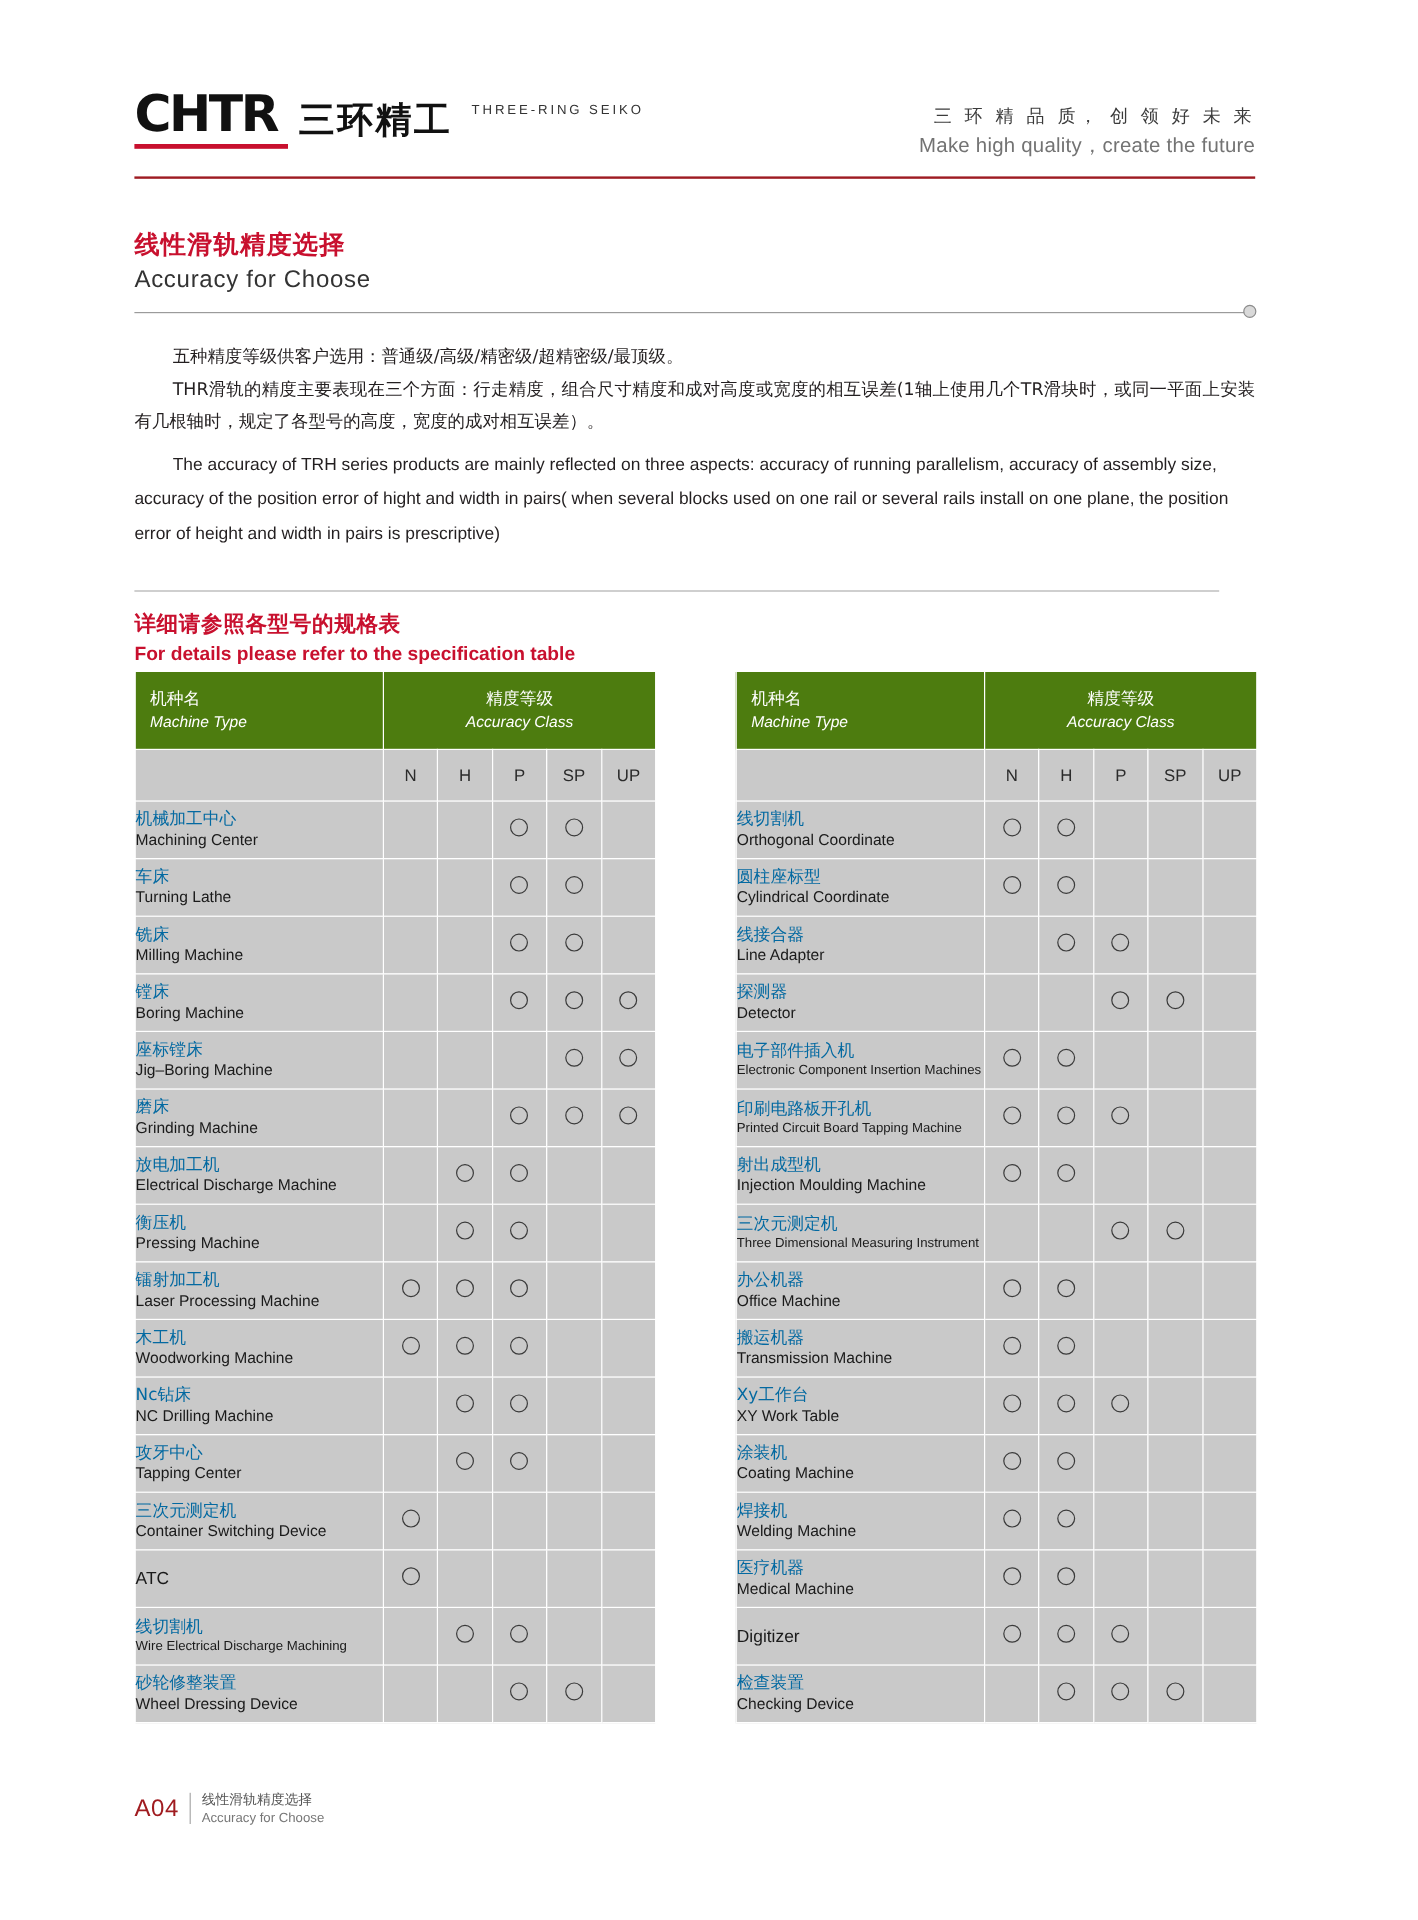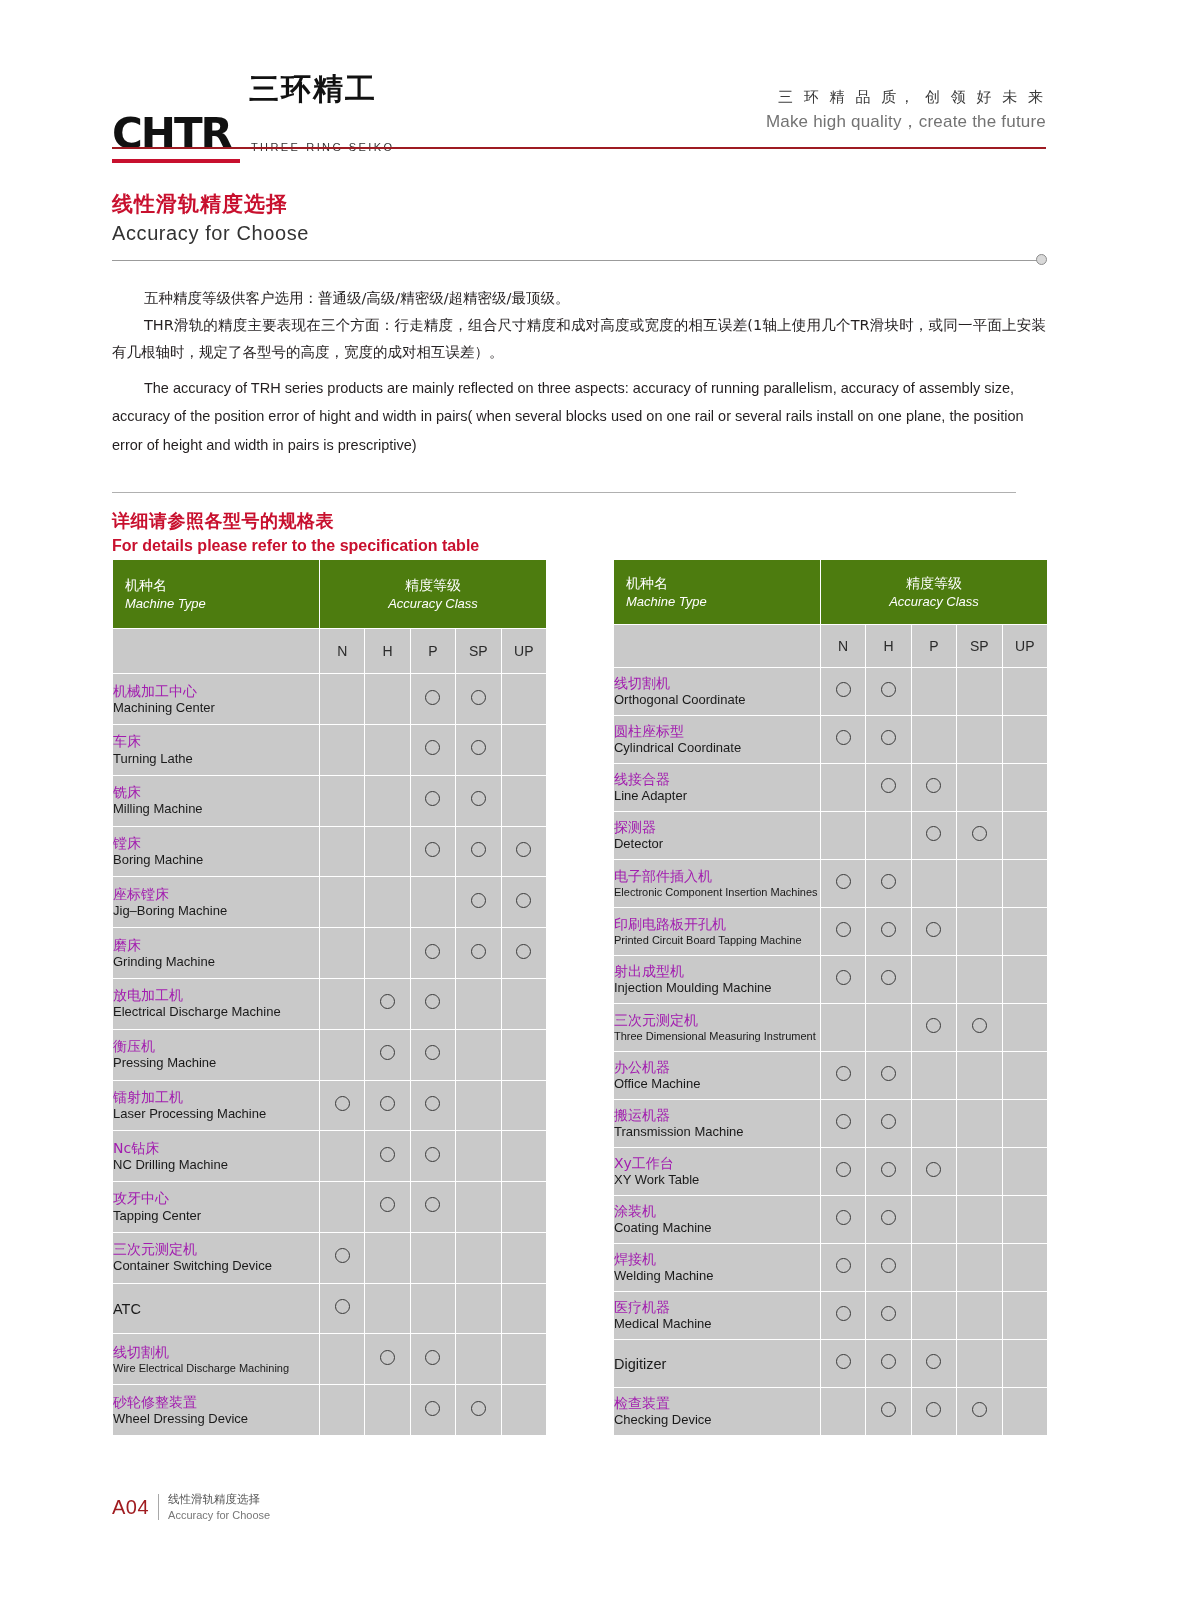--- a/index.html
+++ b/index.html
@@ -66,21 +66,21 @@
   }
   .logo-en {
     font-family: "Liberation Sans", sans-serif;
     font-size: 11px;
     letter-spacing: 2.4px;
     color: #333;
     margin-left: 16px;
     margin-bottom: 2px;
   }
   .logo-left-col { display: flex; flex-direction: column; }
-  .logo-right-col { display: flex; flex-direction: column; justify-content: flex-end; gap: 37px; }
+  .logo-right-col { display: flex; flex-direction: row; justify-content: flex-end; }
 
   .slogan {
     position: absolute;
     right: 0;
     top: 12px;
     text-align: right;
   }
   .slogan-cn {
     font-family: "DejaVu Sans", sans-serif;
     font-size: 15px;
@@ -261,21 +261,21 @@
     height: 47px;
     vertical-align: middle;
   }
   td.name-col {
     padding-left: 12px;
     text-align: left;
   }
   td.name-col .cn {
     font-family: "DejaVu Sans", sans-serif;
     font-size: 14px;
-    color: #a21caf;
+    color: #0369a1;
     line-height: 1.3;
     display: block;
   }
   td.name-col .en {
     font-family: "Liberation Sans", sans-serif;
     font-size: 13px;
     color: #1a1a1a;
     line-height: 1.3;
     display: block;
   }
@@ -509,20 +509,31 @@
               <span class="en">Laser Processing Machine</span>
             </td>
             <td class="mark-col"><span class="circle"></span></td>
             <td class="mark-col"><span class="circle"></span></td>
             <td class="mark-col"><span class="circle"></span></td>
             <td class="mark-col"></td>
             <td class="mark-col"></td>
           </tr>
           <tr class="datarow">
             <td class="name-col">
+              <span class="cn">木工机</span>
+              <span class="en">Woodworking Machine</span>
+            </td>
+            <td class="mark-col"><span class="circle"></span></td>
+            <td class="mark-col"><span class="circle"></span></td>
+            <td class="mark-col"><span class="circle"></span></td>
+            <td class="mark-col"></td>
+            <td class="mark-col"></td>
+          </tr>
+          <tr class="datarow">
+            <td class="name-col">
               <span class="cn">Nc钻床</span>
               <span class="en">NC Drilling Machine</span>
             </td>
             <td class="mark-col"></td>
             <td class="mark-col"><span class="circle"></span></td>
             <td class="mark-col"><span class="circle"></span></td>
             <td class="mark-col"></td>
             <td class="mark-col"></td>
           </tr>
           <tr class="datarow">

